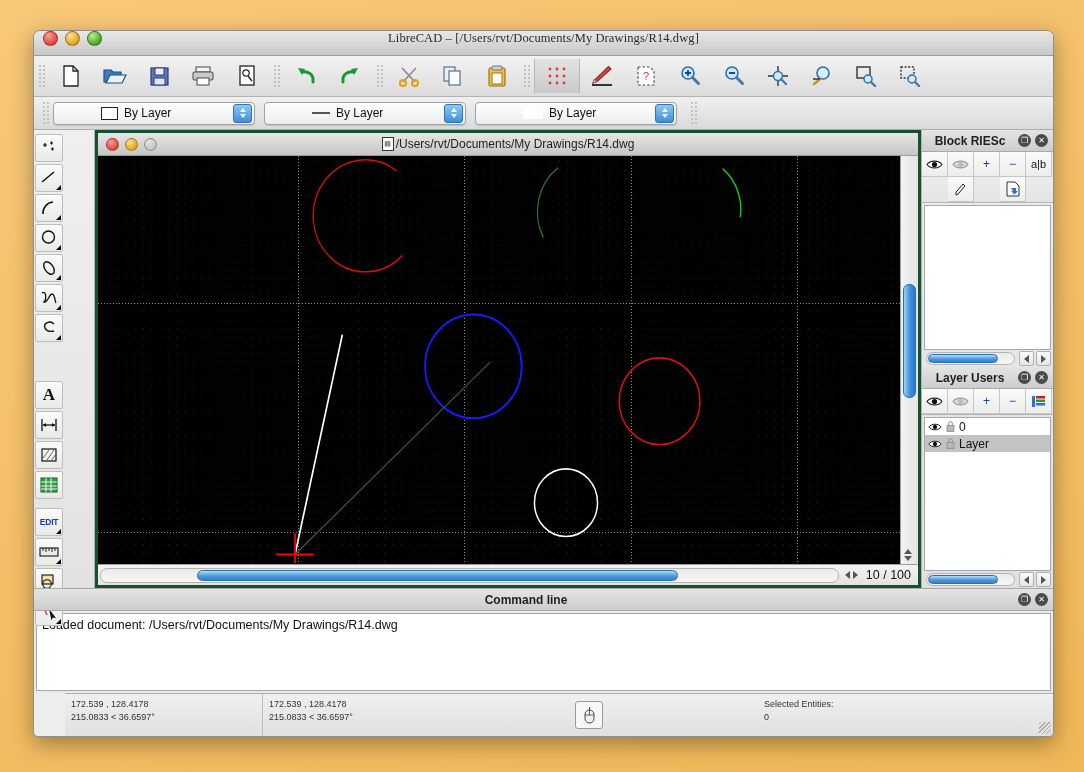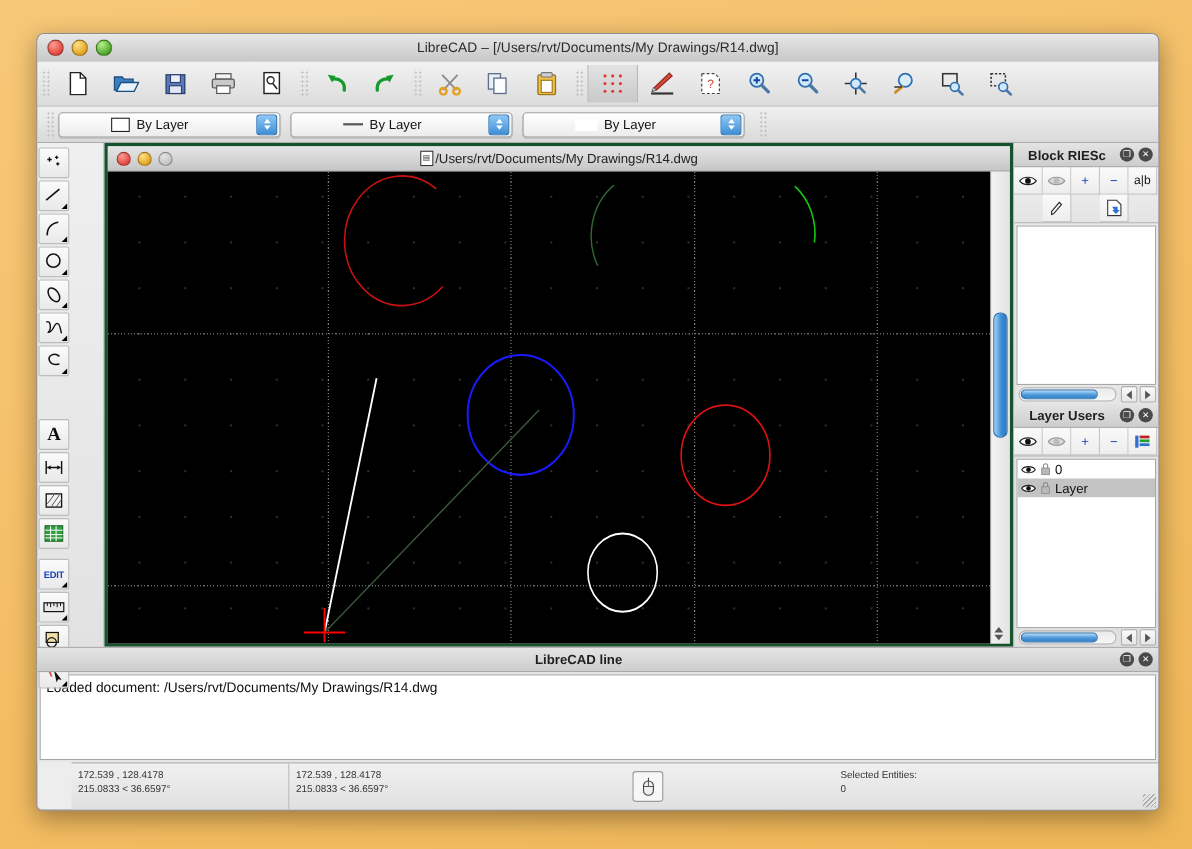--- a/index.html
+++ b/index.html
@@ -24,22 +24,23 @@
     border-radius: 7px 7px 5px 5px;
     box-shadow: 0 7px 22px rgba(0,0,0,.35);
     overflow: hidden;
     display: flex; flex-direction: column;
   }
   .titlebar {
     height: 24px; flex: 0 0 24px;
     background: linear-gradient(#e8e8e8, #c8c8c8);
     border-bottom: 1px solid #9a9a9a;
     border-radius: 6px 6px 0 0;
-    display: flex; align-items: center;
+    display: flex; align-items: flex-start;
     position: relative;
+    font-family: Liberation Serif, serif;
   }
   .traffic { display: flex; gap: 7px; padding-left: 9px; }
   .tl { width: 13px; height: 13px; border-radius: 50%; border: 1px solid rgba(0,0,0,.34); }
   .tl.r { background: radial-gradient(circle at 35% 28%, #ff9c92, #e0453c 72%); }
   .tl.y { background: radial-gradient(circle at 35% 28%, #ffe08a, #e2a21c 72%); }
   .tl.g { background: radial-gradient(circle at 35% 28%, #b6f08a, #4ca327 72%); }
   .title-text {
     position: absolute; left: 0; right: 0; text-align: center;
     font-size: 12.5px; color: #2b2b2b; letter-spacing: .1px;
   }
@@ -685,20 +686,30 @@
 
             <div class="vscroll">
               <div class="vthumb" style="top:128px;height:112px"></div>
               <div class="vs-arrows">
                 <div class="arw up"></div>
                 <div class="arw dn"></div>
               </div>
             </div>
           </div>
 
+          <div class="hscroll-row">
+            <div class="htrack">
+              <div class="hthumb" style="left:13%;width:65%"></div>
+            </div>
+            <div class="h-arrows">
+              <div class="arw-l"></div>
+              <div class="arw-r"></div>
+            </div>
+            <div class="page-ind">10 / 100</div>
+          </div>
         </div>
       </div>
 
       <div class="dock">
 
         <div class="panel" style="height:237px">
           <div class="panel-head">
             <div class="panel-title">Block RIESc</div>
             <div class="panel-btns">
               <div class="pb">❐</div>
@@ -832,21 +843,21 @@
                 </div>
             </div>
           </div>
         </div>
 
       </div>
     </div>
 
     <div class="cmdpanel">
       <div class="cmd-head">
-        <div class="panel-title">LibreCAD line</div>
+        <div class="panel-title">Command line</div>
         <div class="panel-btns">
           <div class="pb">❐</div>
           <div class="pb">✕</div>
         </div>
       </div>
       <div class="cmd-out">Loaded document: /Users/rvt/Documents/My Drawings/R14.dwg</div>
     </div>
 
     <div class="statusbar">
       <div class="st-cell" style="width:185px">

